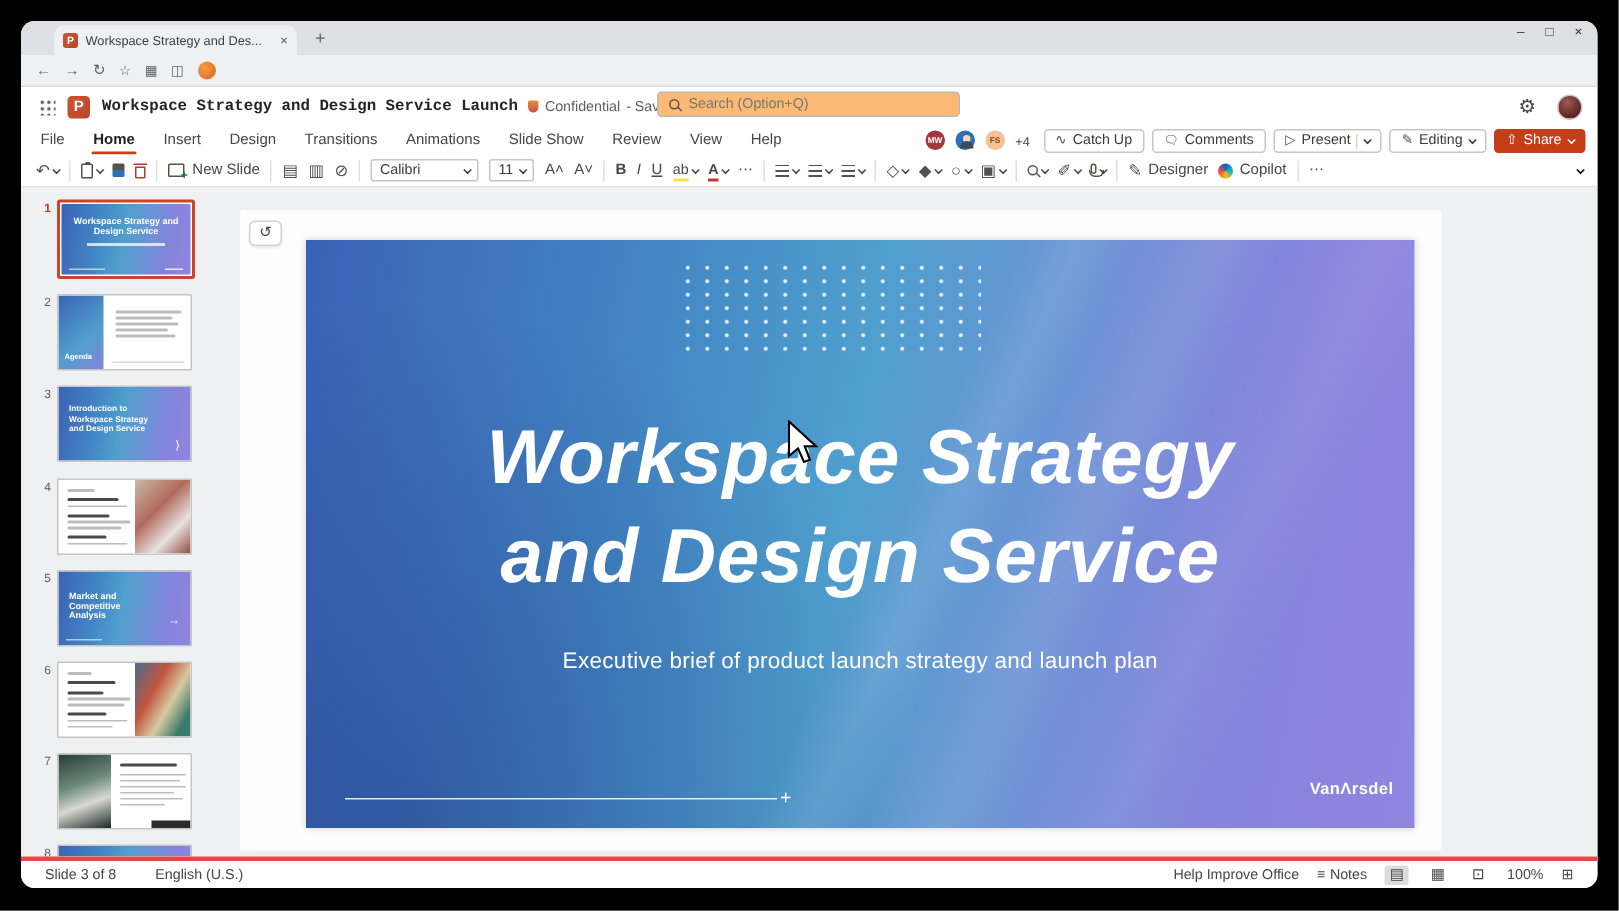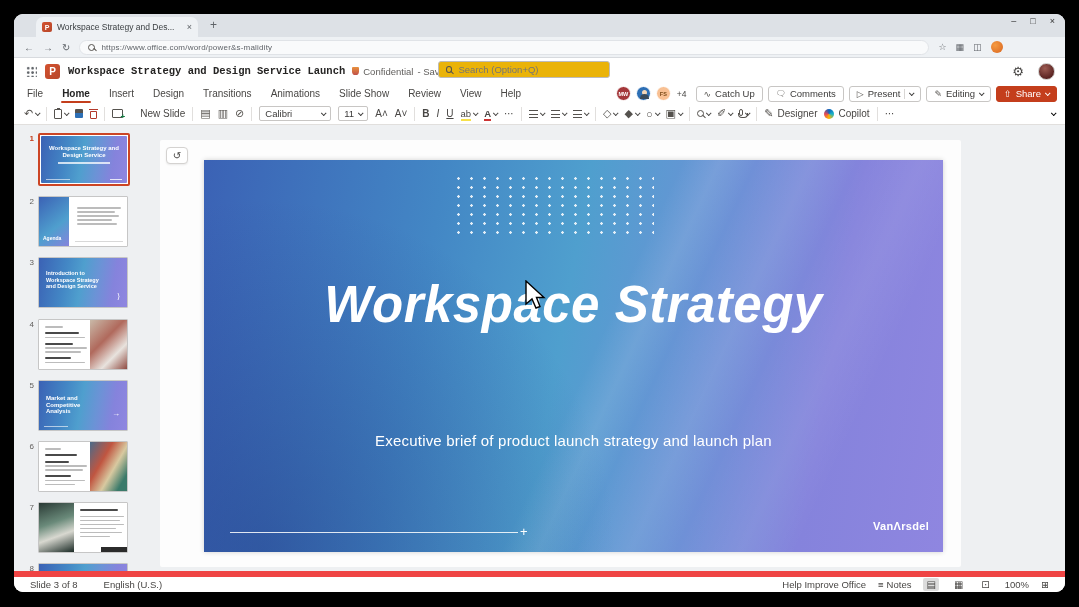--- a/index.html
+++ b/index.html
@@ -31,22 +31,22 @@
                display:flex; align-items:center; padding:0 10px; }
   .waffle { width:11px; height:11px; margin:0 8px 0 2px;
             background-image:radial-gradient(circle,#5f6368 1.1px,transparent 1.4px);
             background-size:4.4px 4.4px; }
   .ppt-ico { width:15px; height:15px; border-radius:3px; background:linear-gradient(135deg,#d35230,#b7472a);
              color:#fff; font-size:10px; font-weight:bold; display:flex; align-items:center; justify-content:center; }
   .doc-title { font-size:10.5px; color:#252423; margin-left:8px; font-weight:600;font-family:Liberation Mono, monospace; }
   .shield { width:7px; height:8px; margin-left:7px; background:linear-gradient(#e8913d,#c0504a);
             border-radius:1px 1px 50% 50%/1px 1px 45% 45%; }
   .sens { font-size:9.5px; color:#605e5c; margin-left:4px; }
-  .searchbox { position:absolute; left:424px; top:3px; width:172px; height:17px; background:#eab308;
-               border:1px solid #bdbbb9; border-radius:3px; display:flex; align-items:center; padding:0 7px; gap:6px;justify-content:flex-end; }
+  .searchbox { position:absolute; left:424px; top:3px; width:202px; height:17px; background:#fdba74;
+               border:1px solid #bdbbb9; border-radius:3px; display:flex; align-items:center; padding:0 7px; gap:6px; }
   .searchbox input { border:none; outline:none; background:transparent; font-size:9.5px; color:#605e5c; width:160px;
                      font-family:"Liberation Sans",sans-serif; }
   .hdr-right { position:absolute; right:10px; top:0; height:26px; display:flex; align-items:center; gap:14px; }
   .gear { font-size:13px; color:#484644; }
   .me-avatar { width:17px; height:17px; border-radius:50%;
                background:radial-gradient(circle at 40% 30%, #9c5b52, #5b2422 70%); border:1px solid #c8c6c4; }
 
   
   .menurow { position:absolute; left:0; top:70px; width:100%; height:19px; background:#fff;
              display:flex; align-items:center; padding-left:12px; }
@@ -150,21 +150,21 @@
   .slide-title { position:absolute; left:0; top:112px; width:100%; text-align:center; color:#fff;
                  font-size:51px; font-weight:bold; line-height:66px; letter-spacing:.5px;font-style:italic; }
   .slide-sub { position:absolute; left:0; top:272px; width:100%; text-align:center; color:#fff;
                font-size:15px; font-weight:500; letter-spacing:.2px; }
   .deco-line { position:absolute; left:26px; top:372px; width:288px; height:1px; background:rgba(255,255,255,.85); }
   .deco-plus { position:absolute; left:316px; top:364px; color:#fff; font-size:13px; font-weight:300; }
   .slide-logo { position:absolute; right:14px; top:360px; color:#fff; font-size:11px; font-weight:bold; letter-spacing:.3px; }
 
   
   .statusbar { position:absolute; left:0; bottom:0; width:100%; height:21px; background:#fff;
-               border-top:6px solid #ef4444; display:flex; align-items:center; font-size:9.5px; color:#484644; }
+               border-top:3px solid #ef4444; display:flex; align-items:center; font-size:9.5px; color:#484644; }
   .sb-left { display:flex; gap:26px; padding-left:16px; }
   .sb-right { margin-left:auto; display:flex; align-items:center; gap:12px; padding-right:16px; }
   .viewbtn { font-size:10px; color:#484644; padding:1px 3px; border-radius:2px; }
   .viewbtn.sel { background:#dcdcdc; }
 
   .cursor { position:absolute; left:524px; top:280px; z-index:60; }
 </style>
 </head>
 <body>
 
@@ -182,24 +182,20 @@
         <span>–</span>
         <span>□</span>
         <span>×</span>
       </div>
     </div>
 
     <div class="urlrow">
       <span class="navbtn">←</span>
       <span class="navbtn">→</span>
       <span class="navbtn">↻</span>
-      <div class="urlpill">
-        <span class="mag"></span>
-        <span class="url-text">https://www.office.com/word/power&amp;s-malidity</span>
-      </div>
       <div class="chromeicons">
         <span class="ext-ico">☆</span>
         <span class="ext-ico">▦</span>
         <span class="ext-ico">◫</span>
         <span class="profile-dot"></span>
       </div>
     </div>
 
     <div class="appheader">
       <div class="waffle"></div>
@@ -271,21 +267,21 @@
       <span class="div"></span>
       <span class="t">
         <span class="clip"></span>
           <span class="chev"></span>
         </span>
       <span class="painter"></span>
       <span class="trash"></span>
       <span class="div"></span>
       <span class="t">
         <span class="nslide"></span>
-        <span style="margin-left:15px">New Slide</span>
+        <span style="margin-left:3px">New Slide</span>
         </span>
       <span class="div"></span>
       <span class="tg">▤</span>
       <span class="tg">▥</span>
       <span class="tg">⊘</span>
       <span class="div"></span>
       <div class="combo" style="width:72px">
         <span style="flex:1">Calibri</span>
           <span class="chev"></span>
         </div>
@@ -473,20 +469,21 @@
         </div>
       </div>
 
       <div class="mat"></div>
       <div class="rewind">↺</div>
 
       <div class="slide">
         <div class="dots"></div>
         <div class="slide-title">
           <div>Workspace Strategy</div>
+          <div>and Design Service</div>
         </div>
         <div class="slide-sub">Executive brief of product launch strategy and launch plan</div>
         <div class="deco-line"></div>
         <div class="deco-plus">+</div>
         <div class="slide-logo">VanΛrsdel</div>
       </div>
     </div>
 
     <div class="statusbar">
       <div class="sb-left">

